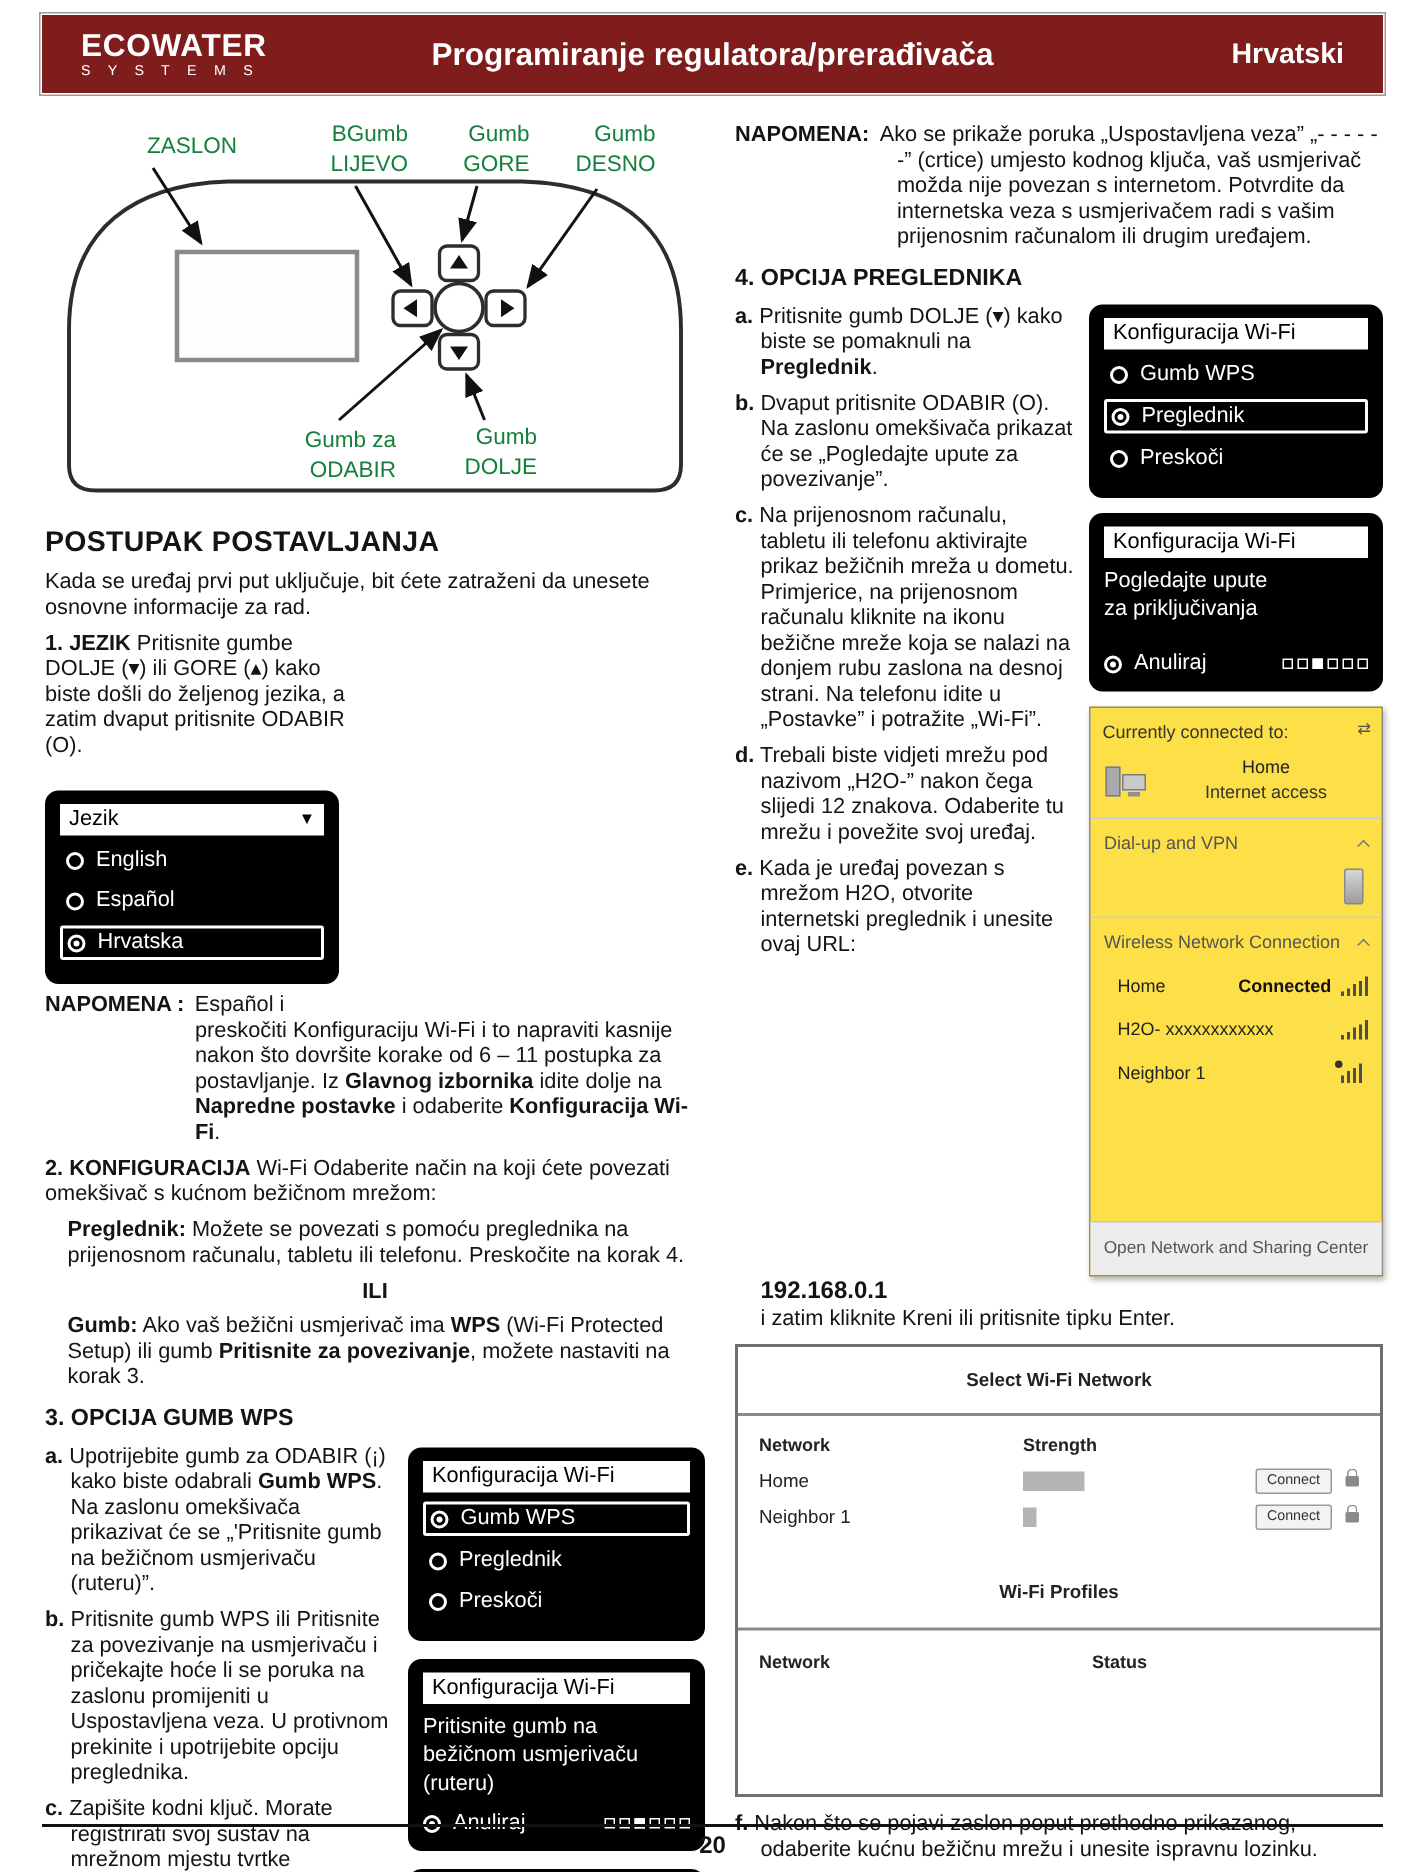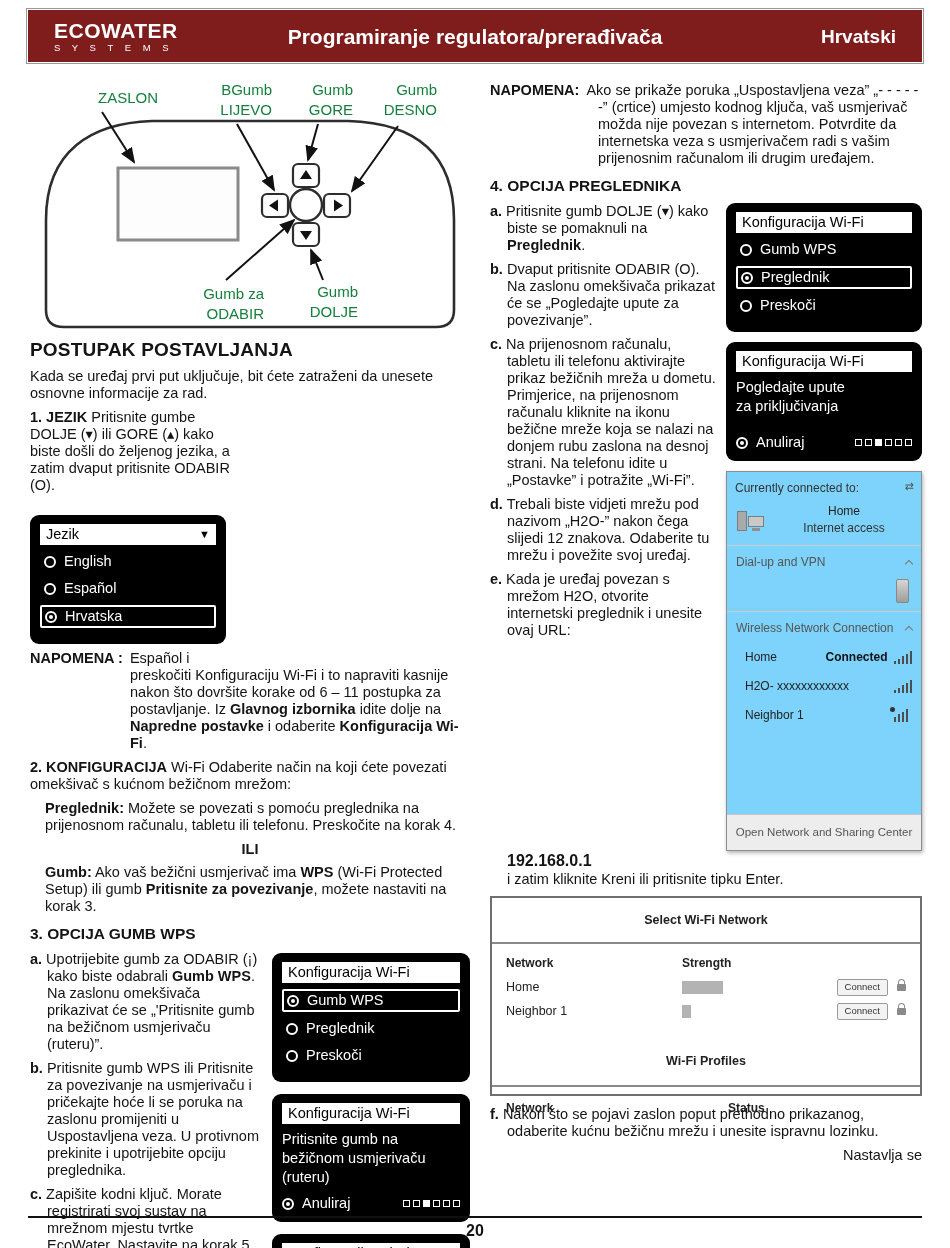--- a/index.html
+++ b/index.html
@@ -13,21 +13,21 @@
   .logo { margin-left:26px; line-height:1; }
   .logo-l1 { font-size:21px; font-weight:bold; letter-spacing:.5px; }
   .logo-l2 { font-size:9.5px; letter-spacing:4.5px; margin-top:2px; }
   .topbar-title { position:absolute; left:180px; right:180px; text-align:center; font-size:21px; font-weight:bold; }
   .topbar-lang { position:absolute; right:26px; font-size:19px; font-weight:bold; }
 
   
   .colL { position:absolute; left:30px; top:78px; width:440px; }
   .colR { position:absolute; left:490px; top:82px; width:432px; }
 
-  h2.secmain { font-size:19px; line-height:24px; margin:8px 0 6px; letter-spacing:.2px; }
+  h2.secmain { font-size:19px; line-height:24px; margin:20px 0 6px; letter-spacing:.2px; }
   h3.secnum  { font-size:15.5px; line-height:20px; margin:9px 0 7px; }
   p { margin:0 0 7px; }
   .b { font-weight:bold; }
 
   
   .diagram { position:relative; width:440px; height:252px; margin-bottom:4px; }
   .dlabel { position:absolute; text-align:right; font-size:15px; line-height:20px; color:#15803d; }
 
   
   .hangL { padding-left:100px; text-indent:-100px; }
@@ -63,21 +63,21 @@
   .lcd-opt.sel { border:2px solid #fff; border-radius:2px; padding:1px 3px; }
   .radio { width:12px; height:12px; border:2px solid #fff; border-radius:50%; position:relative; flex:none; }
   .radio.on::after { content:''; position:absolute; inset:2px; background:#fff; border-radius:50%; }
   .lcd-line { font-size:14.5px; line-height:19px; }
   .lcd-foot { display:flex; align-items:center; gap:8px; margin-top:8px; }
   .prog { margin-left:auto; display:flex; gap:3px; align-items:center; }
   .prog i { width:7px; height:7px; border:1.5px solid #fff; display:block; }
   .prog i.f { background:#fff; }
 
   
-  .fly { border:1px solid #8d8d8d; background:#7dd3fc; box-shadow:1px 2px 4px rgba(0,0,0,.3);
+  .fly { border:1px solid #8d8d8d; background:#fde047; box-shadow:1px 2px 4px rgba(0,0,0,.3);
          font-size:12px; color:#222; width:196px; }
   .fly-top { padding:8px 8px 2px; position:relative; color:#333; }
   .fly-refresh { position:absolute; right:7px; top:6px; font-size:11px; color:#555; }
   .fly-conn { display:flex; align-items:center; padding:4px 8px 8px; }
   .comp { width:32px; height:26px; position:relative; margin-right:8px; flex:none; }
   .comp-tower { position:absolute; left:2px; top:4px; width:10px; height:20px; background:#a9a9a9; border:1px solid #7d7d7d; }
   .comp-mon { position:absolute; left:13px; top:9px; width:16px; height:11px; background:#c9c9c9; border:1px solid #7d7d7d; }
   .comp-base { position:absolute; left:17px; top:21px; width:8px; height:3px; background:#8f8f8f; }
   .fly-connmeta { flex:1; text-align:center; }
   .fly-netname { color:#222; }
@@ -93,21 +93,21 @@
   .wl-status { font-weight:bold; margin-right:6px; font-size:12px; color:#111; }
   .bars { display:flex; align-items:flex-end; gap:1.5px; height:13px; flex:none; position:relative; }
   .bars i { width:2.5px; background:#4e4e4e; display:block; }
   .bars i:nth-child(1){height:3px;} .bars i:nth-child(2){height:5.5px;} .bars i:nth-child(3){height:8px;}
   .bars i:nth-child(4){height:10.5px;} .bars i:nth-child(5){height:13px;}
   .bars .badge { position:absolute; left:-4px; top:-2px; width:5px; height:5px; background:#333; border-radius:50%; }
   .fly-gap { height:84px; }
   .fly-foot { border-top:1px solid #c5c5c5; background:#ededed; text-align:center; padding:9px 4px; color:#555; font-size:11.5px; }
 
   
-  .panel { border:2px solid #6f6f6f; background:#fff; height:200px; margin:4px 0 10px; font-size:12px; color:#222; }
+  .panel { border:2px solid #6f6f6f; background:#fff; height:302px; margin:4px 0 10px; font-size:12px; color:#222; }
   .panel-title { text-align:center; font-weight:bold; font-size:12.5px; padding:14px 0 13px; border-bottom:2px solid #8a8a8a; }
   .ph-row { display:flex; padding:11px 14px 3px; font-weight:bold; }
   .ph-c1 { width:176px; }
   .net-row { display:flex; align-items:center; padding:4px 14px 3px; }
   .net-name { width:176px; font-size:12.5px; }
   .sbar { height:13px; background:#b3b3b3; }
   .sbar.w1 { width:41px; } .sbar.w2 { width:9px; }
   .connect { margin-left:auto; border:1px solid #9a9a9a; background:#f3f3f3; border-radius:2px;
              font-size:9.5px; line-height:12px; padding:1px 7px 2px; color:#333; }
   .lock { margin-left:9px; width:9px; height:7px; background:#8a8a8a; border-radius:1px; position:relative; flex:none; }

